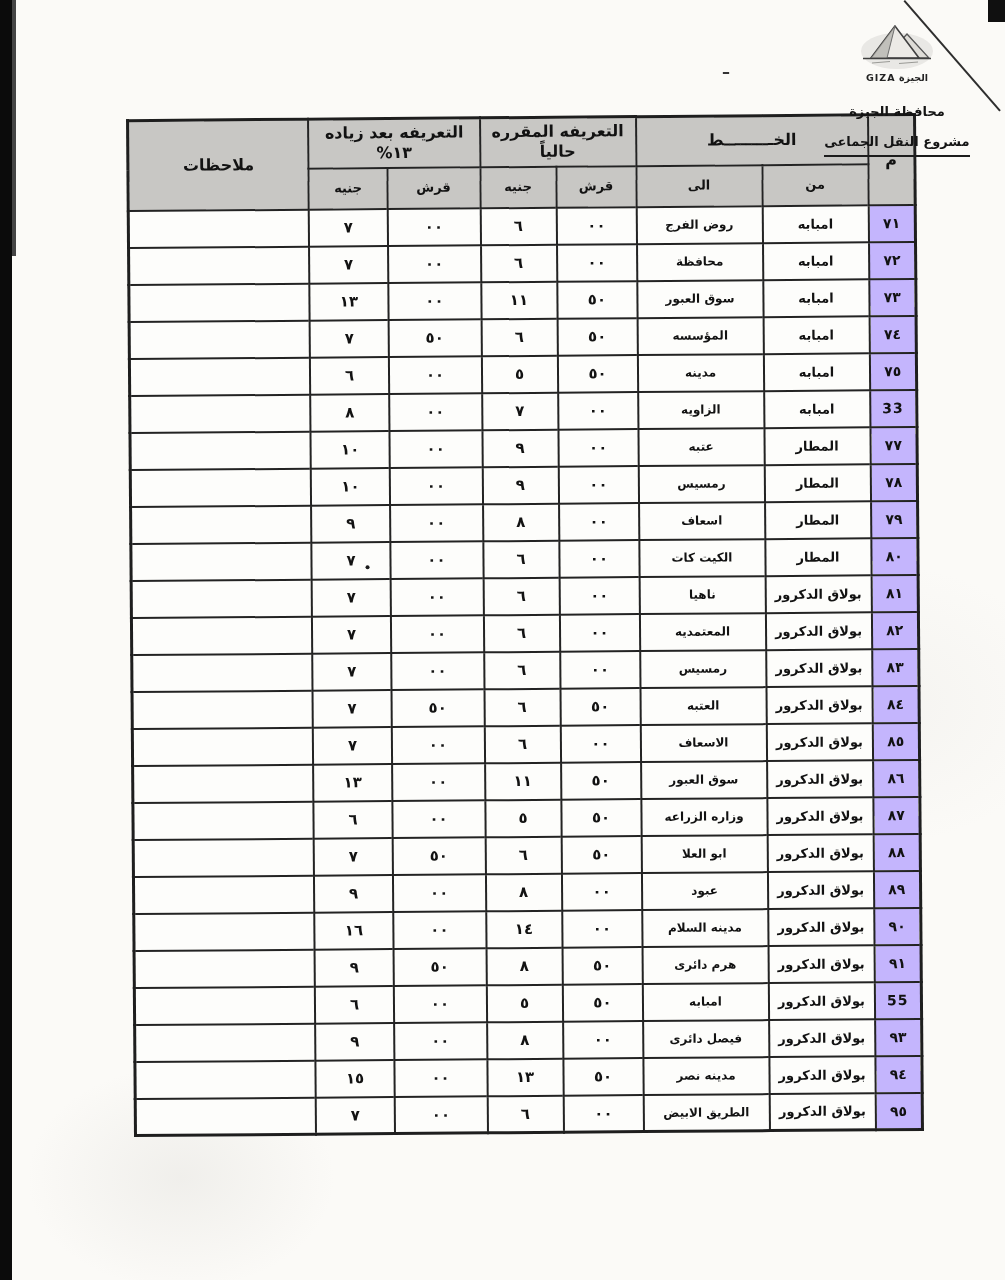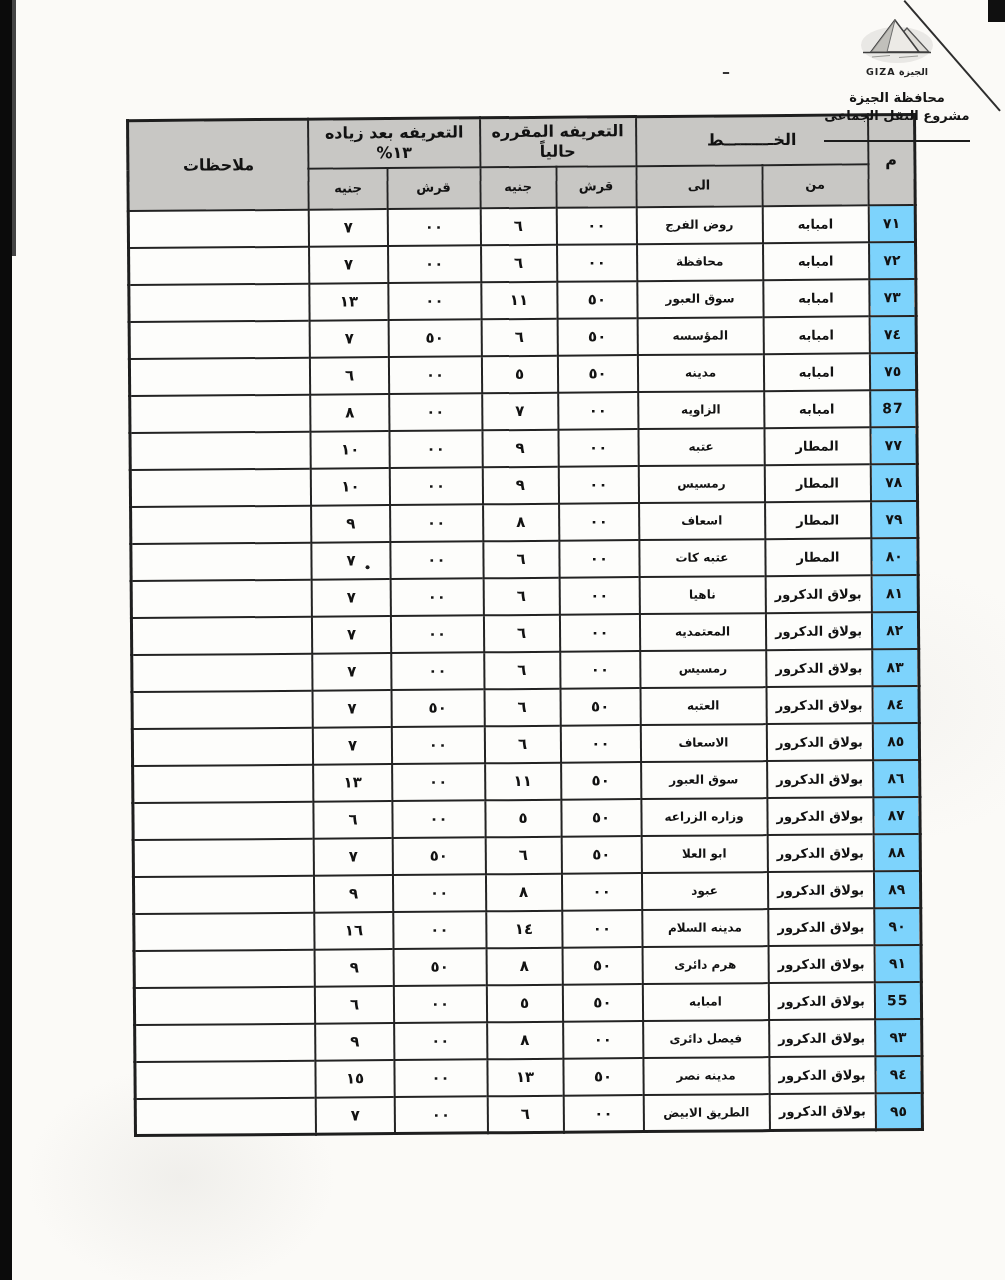--- a/index.html
+++ b/index.html
@@ -17,42 +17,42 @@
 
   
   .scan-left-band   { position:absolute; left:0; top:0; width:12px; height:1280px; background:#0b0b0b; }
   .scan-left-band2  { position:absolute; left:12px; top:0; width:4px; height:256px; background:#454545; }
   .scan-corner-mark { position:absolute; right:0; top:0; width:17px; height:22px; background:#101010; }
   .scan-diagonal    { position:absolute; left:905px; top:0; width:146px; height:2.4px; background:#2e2e2e;
                       transform:rotate(49deg); transform-origin:0 0; }
   .stray-dot { position:absolute; left:233px; top:448px; width:4px; height:4px; border-radius:50%; background:#1c1c1c; }
 
   
-  .letterhead { position:absolute; top:14px; right:22px; width:172px; text-align:center; z-index:3; }
+  .letterhead { position:absolute; top:20px; right:22px; width:172px; text-align:center; z-index:3; }
   .logo-wrap  { display:inline-block; line-height:0; }
   .logo-caption { font-size:9.5px; font-weight:bold; letter-spacing:1px; margin-top:-2px; color:#222; }
-  .org-line   { font-size:13px; font-weight:bold; margin-top:13px; white-space:nowrap; }
-  .project-line { display:inline-block; font-size:13px; font-weight:bold; margin-top:3px; white-space:nowrap;
-                  border-bottom:2px solid #1d1d1d; padding-bottom:17px; }
+  .org-line   { font-size:13px; font-weight:bold; margin-top:21px; white-space:nowrap; }
+  .project-line { display:inline-block; font-size:13px; font-weight:bold; margin-top:15px; white-space:nowrap;
+                  border-bottom:2px solid #1d1d1d; padding-bottom:6px; }
   .top-dash { position:absolute; left:722px; top:62px; font-size:16px; font-weight:bold; color:#333; z-index:2; }
 
   
   .table-wrap { position:absolute; left:133px; top:116px; width:787px; transform:rotate(-0.45deg); z-index:2; }
   table.tariff {
     width:787px; border-collapse:collapse; direction:rtl;
     font-weight:bold; color:#121212; table-layout:fixed;
     border:3px solid #1e1e1e;
     background:#fdfdfb;
   }
   .tariff th, .tariff td { border:2px solid #232323; text-align:center; vertical-align:middle; overflow:hidden; }
   .tariff thead th { background:#c8c7c4; font-size:16px; line-height:1.25; }
   .tariff thead tr.h1 th { height:49px; }
   .tariff thead tr.h2 th { height:41px; font-size:13px; }
   .tariff tbody td { height:37px; background:#fdfdfb; }
-  .tariff tbody td.c-m { background:#7dd3fc; font-size:14px; letter-spacing:1px; }
+  .tariff tbody td.c-m { background:#c4b5fd; font-size:14px; letter-spacing:1px; }
   .c-from { font-size:13px; }
   .c-to   { font-size:12px; }
   .c-cur_qirsh, .c-cur_geneh, .c-new_qirsh, .c-new_geneh { font-size:15px; letter-spacing:2px; }
   .c-notes { background:#fdfdfb; }
   .hdr-two-line div { white-space:nowrap; }
 </style>
 </head>
 <body>
 
 <div class="scan-left-band"></div>
@@ -160,21 +160,21 @@
           <td class="c-m">٧٥</td>
           <td class="c-from">امبابه</td>
           <td class="c-to">مدينه</td>
           <td class="c-cur_qirsh">٥٠</td>
           <td class="c-cur_geneh">٥</td>
           <td class="c-new_qirsh">٠٠</td>
           <td class="c-new_geneh">٦</td>
           <td class="c-notes"></td>
         </tr>
         <tr>
-          <td class="c-m">87</td>
+          <td class="c-m">33</td>
           <td class="c-from">امبابه</td>
           <td class="c-to">الزاويه</td>
           <td class="c-cur_qirsh">٠٠</td>
           <td class="c-cur_geneh">٧</td>
           <td class="c-new_qirsh">٠٠</td>
           <td class="c-new_geneh">٨</td>
           <td class="c-notes"></td>
         </tr>
         <tr>
           <td class="c-m">٧٧</td>
@@ -202,21 +202,21 @@
           <td class="c-to">اسعاف</td>
           <td class="c-cur_qirsh">٠٠</td>
           <td class="c-cur_geneh">٨</td>
           <td class="c-new_qirsh">٠٠</td>
           <td class="c-new_geneh">٩</td>
           <td class="c-notes"></td>
         </tr>
         <tr>
           <td class="c-m">٨٠</td>
           <td class="c-from">المطار</td>
-          <td class="c-to">عتبه كات</td>
+          <td class="c-to">الكيت كات</td>
           <td class="c-cur_qirsh">٠٠</td>
           <td class="c-cur_geneh">٦</td>
           <td class="c-new_qirsh">٠٠</td>
           <td class="c-new_geneh">٧</td>
           <td class="c-notes"></td>
         </tr>
         <tr>
           <td class="c-m">٨١</td>
           <td class="c-from">بولاق الدكرور</td>
           <td class="c-to">ناهيا</td>

